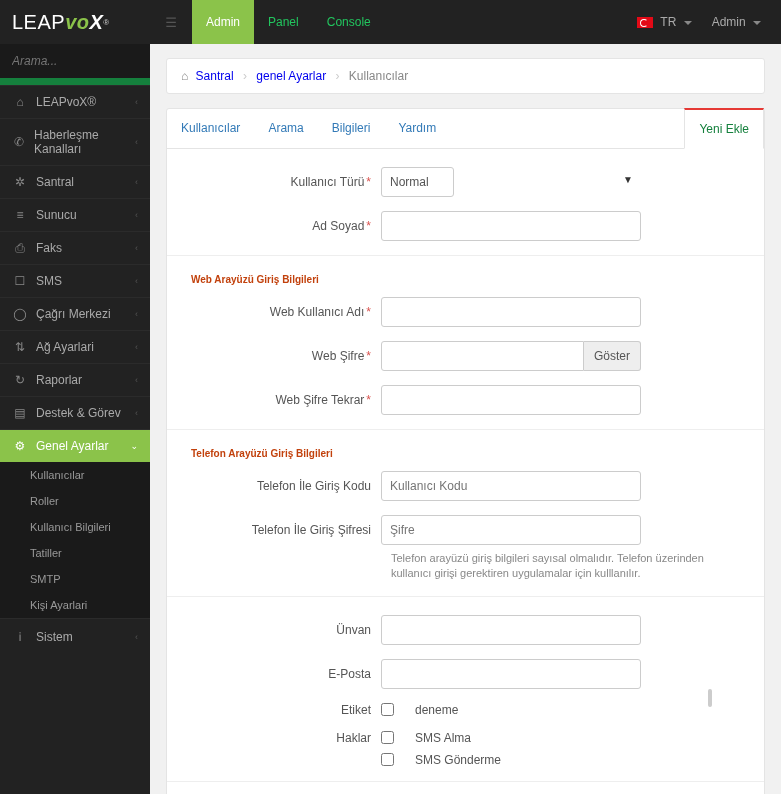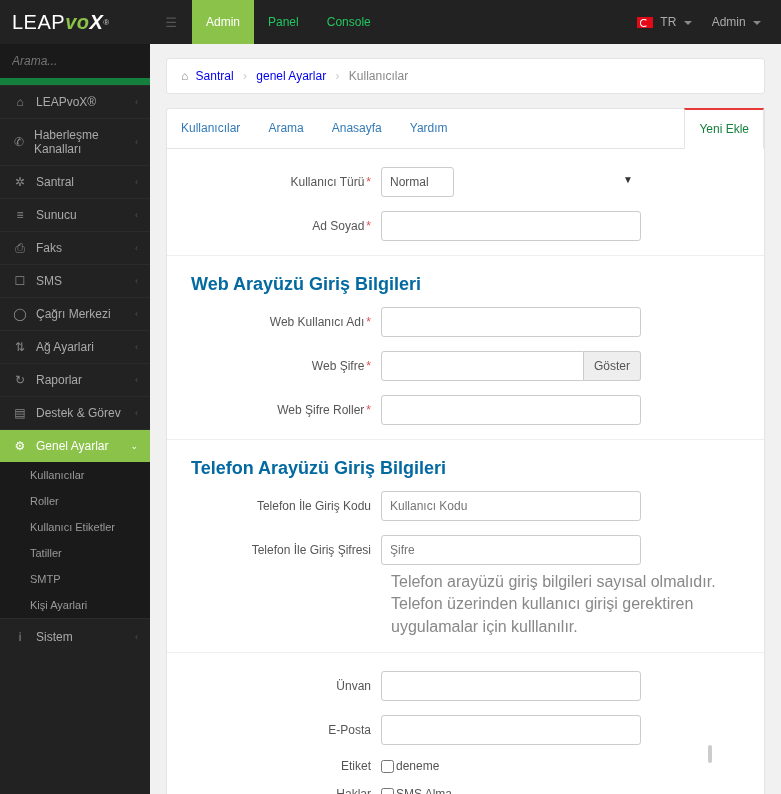--- a/index.html
+++ b/index.html
@@ -43,36 +43,36 @@
 .breadcrumb .sep { margin: 0 6px; color: #ccc; }
 .breadcrumb .hi { margin-right: 4px; }
 
 .panel { background: #fff; border: 1px solid #e4e4e4; border-radius: 3px; }
 .tabs { display: flex; border-bottom: 1px solid #e4e4e4; padding: 0; }
 .tabs a { padding: 12px 14px; font-size: 12px; color: #337ab7; }
 .tabs .spacer { flex: 1; }
 .tabs a.active { color: #15803d; border-top: 2px solid #e53935; margin-top: -1px; border-left: 1px solid #e4e4e4; border-right: 1px solid #e4e4e4; border-bottom: 1px solid #fff; margin-bottom: -1px; }
 
 .form { padding: 18px 24px 6px; }
-.section-title { color: #0369a1; font-size: 18px; font-weight: 600; margin: 10px 0 12px; }
+.section-title { color: #c2410c; font-size: 10px; font-weight: 600; margin: 10px 0 12px; }
 .row { display: flex; align-items: center; margin-bottom: 14px; }
 .row label { width: 190px; text-align: right; padding-right: 10px; color: #555; font-size: 12px; }
 .req { color: #d9534f; margin-left: 2px; }
 .control { width: 260px; display: flex; }
 .control input[type=text], .control input[type=password], .control input[type=email], .control select {
   flex: 1; height: 30px; border: 1px solid #ccc; border-radius: 3px; padding: 4px 8px; font-size: 12px; color: #555; background: #fff;
 }
 .control select { -webkit-appearance: none; appearance: none; background-image: none; padding-right: 24px; }
 .select-wrap { position: relative; width: 100%; }
 .select-wrap::after { content: "▼"; position: absolute; right: 8px; top: 7px; font-size: 10px; color: #333; pointer-events: none; }
 .addon { border: 1px solid #ccc; border-left: none; background: #eee; color: #555; padding: 0 10px; height: 30px; display: flex; align-items: center; border-top-right-radius: 3px; border-bottom-right-radius: 3px; font-size: 12px; cursor: pointer; }
 .control input.with-addon { border-top-right-radius: 0; border-bottom-right-radius: 0; }
-.help { font-size: 16px; color: #888; margin-left: 200px; margin-top: -8px; margin-bottom: 14px; max-width: 360px; line-height: 1.4; }
+.help { font-size: 11px; color: #888; margin-left: 200px; margin-top: -8px; margin-bottom: 14px; max-width: 360px; line-height: 1.4; }
 .checks { display: flex; flex-direction: column; gap: 8px; font-size: 12px; color: #333; }
-.checks label { width: auto; text-align: left; padding: 0; display: flex; align-items: center; gap: 2px; cursor: pointer; }
+.checks label { width: auto; text-align: left; padding: 0; display: flex; align-items: center; gap: 21px; cursor: pointer; }
 .checks input { margin: 0; }
 .scroll-hint { position: absolute; right: 28px; width: 4px; height: 18px; background: #ccc; border-radius: 2px; margin-top: -14px; }
 hr.sep { border: none; border-top: 1px solid #eee; margin: 8px -24px 18px; }
 </style>
 </head>
 <body>
 
 <div class="topbar">
   <div class="logo">
     <span class="l1">LEAP</span>
@@ -182,21 +182,21 @@
             <span class="chev">⌄</span>
           </a>
         <ul class="subnav">
           <li>
               <a href="#">Kullanıcılar</a>
             </li>
           <li>
               <a href="#">Roller</a>
             </li>
           <li>
-              <a href="#">Kullanıcı Etiketler</a>
+              <a href="#">Kullanıcı Bilgileri</a>
             </li>
           <li>
               <a href="#">Tatiller</a>
             </li>
           <li>
               <a href="#">SMTP</a>
             </li>
           <li>
               <a href="#">Kişi Ayarlari</a>
             </li>
@@ -219,21 +219,21 @@
       <span class="sep">›</span>
       <a href="#">genel Ayarlar</a>
       <span class="sep">›</span>
       <span>Kullanıcılar</span>
     </div>
 
     <div class="panel">
       <div class="tabs">
         <a href="#">Kullanıcılar</a>
         <a href="#">Arama</a>
-        <a href="#">Anasayfa</a>
+        <a href="#">Bilgileri</a>
         <a href="#">Yardım</a>
         <span class="spacer"></span>
         <a href="#" class="active">Yeni Ekle</a>
       </div>
 
       <div class="form">
 
         <div class="row">
           <label><span>Kullanıcı Türü</span><span class="req">*</span></label>
           <div class="control">
@@ -265,21 +265,21 @@
 
         <div class="row">
           <label><span>Web Şifre</span><span class="req">*</span></label>
           <div class="control">
             <input type="password" class="with-addon" style="">
             <span class="addon">Göster</span>
           </div>
         </div>
 
         <div class="row">
-          <label><span>Web Şifre Roller</span><span class="req">*</span></label>
+          <label><span>Web Şifre Tekrar</span><span class="req">*</span></label>
           <div class="control">
               <input type="password" style="">
             </div>
         </div>
 
         <hr class="sep">
 
         <div class="section-title">Telefon Arayüzü Giriş Bilgileri</div>
 
         <div class="row">

